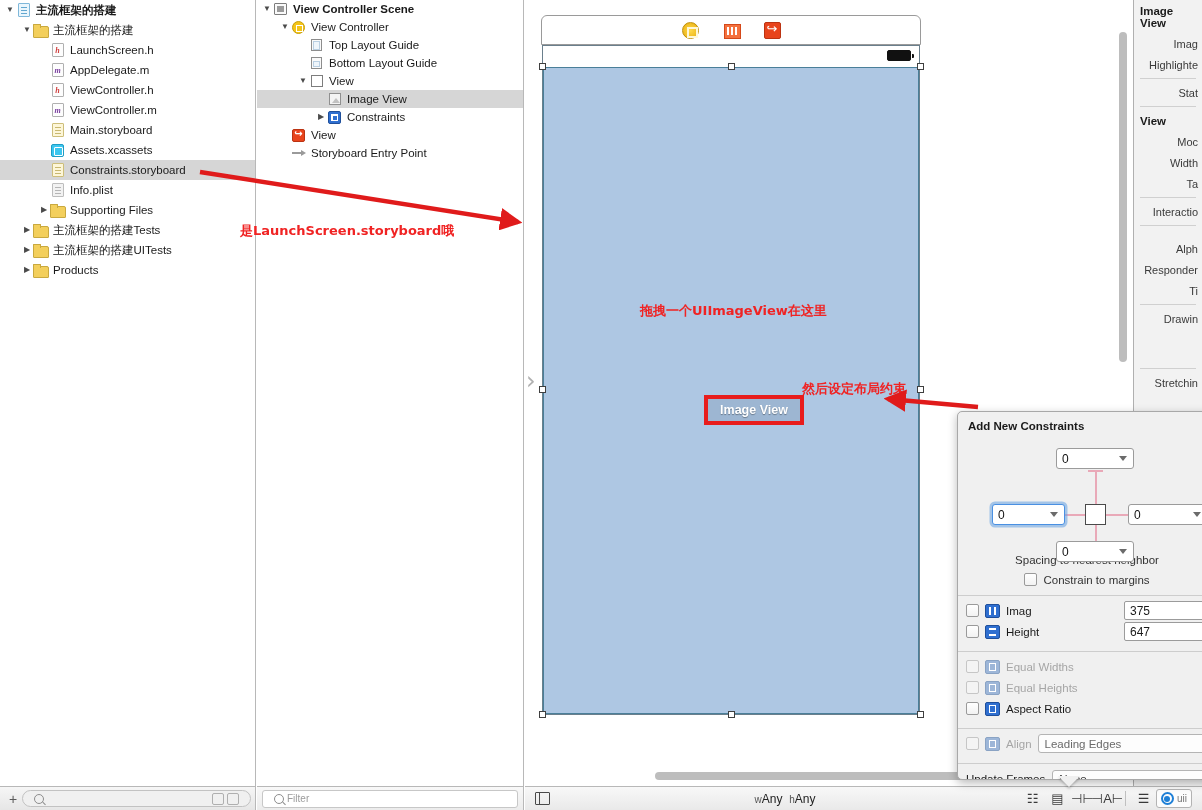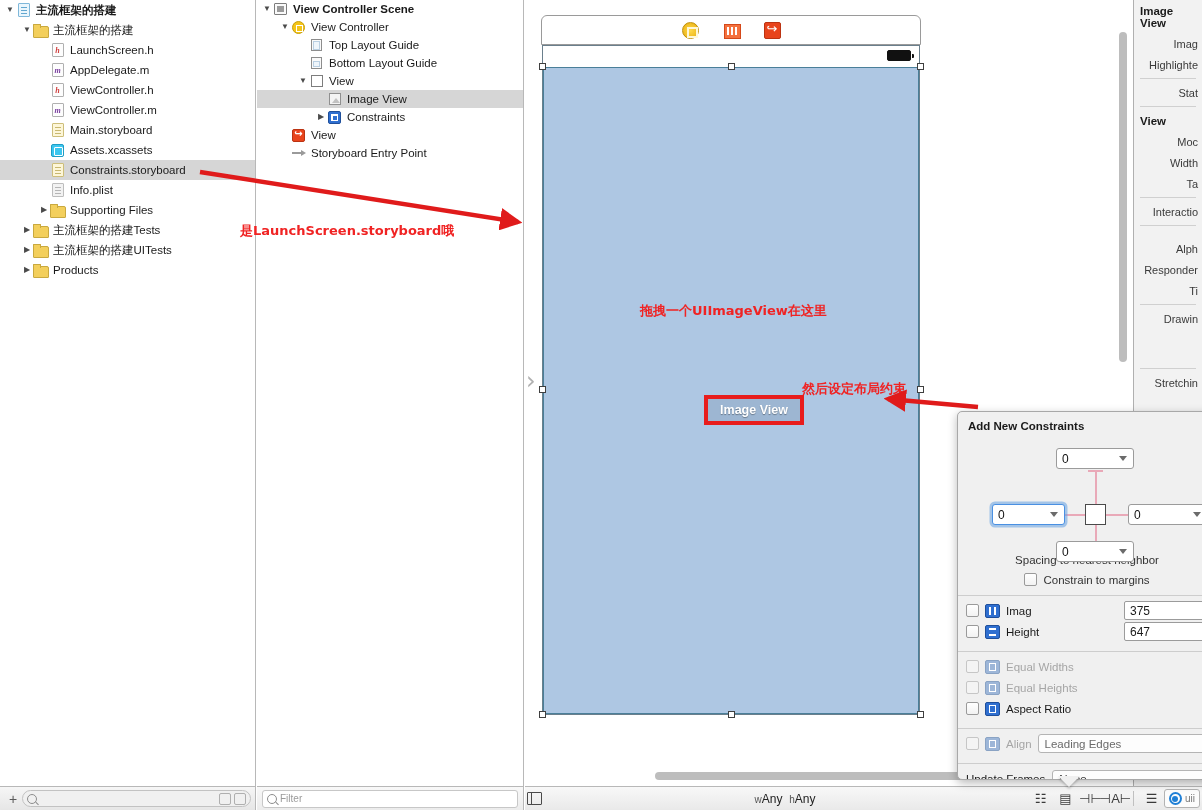--- a/index.html
+++ b/index.html
@@ -97,21 +97,21 @@
   #nav-bottom {
     position: absolute; left: 0; top: 786px; width: 256px; height: 24px;
     background: linear-gradient(#f6f6f6, #e6e6e6);
     border-top: 1px solid #b8b8b8; border-right: 1px solid #b8b8b8;
     display: flex; align-items: center; padding: 0 4px;
   }
   #nav-bottom .plus { width: 18px; text-align: center; color: #5a5a5a; font-size: 14px; }
   .filter-pill {
     flex: 1; height: 17px; border-radius: 9px;
     border: 1px solid #c2c2c2; background: #f0f0f0;
-    display: flex; align-items: center; padding: 0 4px; gap: 3px;
+    display: flex; align-items: center; padding: 0 11px; gap: 3px;
     font-size: 10px; color: #9b9b9b;
   }
   .mag {
     width: 10px; height: 10px; min-width: 10px; border-radius: 50%;
     border: 1.3px solid #8d8d8d; position: relative;
   }
   .mag::after {
     content: ""; position: absolute; right: -3px; bottom: -2px;
     width: 4px; height: 1.3px; background: #8d8d8d;
     transform: rotate(45deg);
@@ -336,21 +336,21 @@
     font-size: 11px; color: #3a3a3a; white-space: nowrap;
   }
   .insp-sep { height: 1px; background: #d0d0d0; margin: 3px 6px; }
   .insp-gap { height: 9px; }
 
   
   #bottombar {
     position: absolute; left: 525px; top: 786px; width: 677px; height: 24px;
     background: linear-gradient(#f8f8f8, #e9e9e9);
     border-top: 1px solid #b8b8b8;
-    display: flex; align-items: center; padding: 0 2px;
+    display: flex; align-items: center; padding: 0 10px;
   }
   #bottombar .split-ic {
     width: 15px; height: 13px; border: 1.3px solid #4a4a4a; border-radius: 1px;
     position: relative;
   }
   #bottombar .split-ic::after {
     content: ""; position: absolute; left: 3px; top: 0; bottom: 0;
     width: 1.3px; background: #4a4a4a;
   }
   #size-class {

